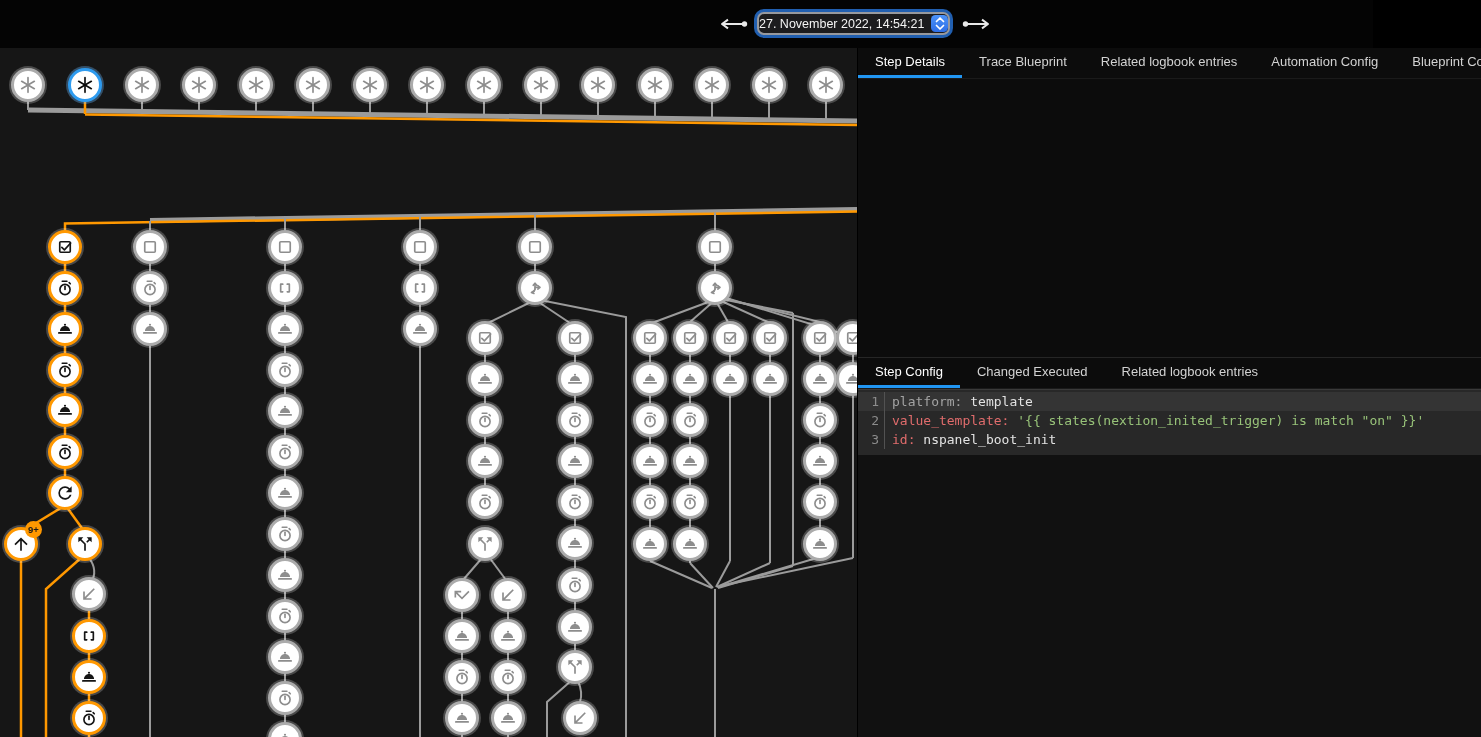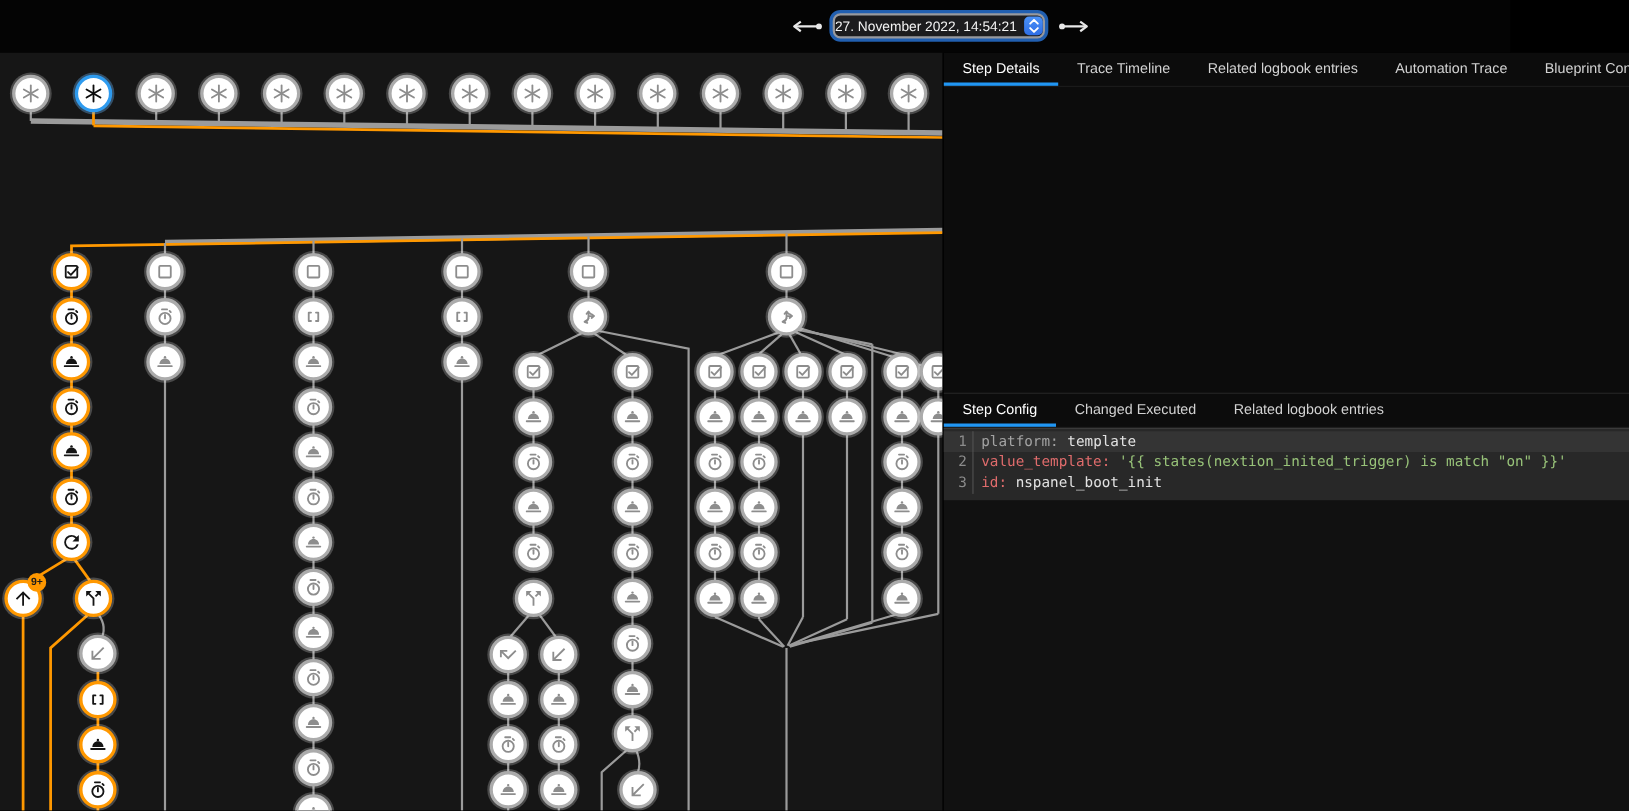--- a/index.html
+++ b/index.html
@@ -835,23 +835,23 @@
       <path d="M22,2.6 L28,7 L22,11.4" fill="none" stroke="currentColor" stroke-width="2" stroke-linejoin="round"></path>
       <circle cx="5.5" cy="7" r="2.7" fill="currentColor"></circle>
     </svg>
   </div>
 </div>
 
 <div id="panel">
   <div id="upper-section">
     <div class="tabbar" id="tabs-top">
         <div class="tab active">Step Details</div>
-        <div class="tab">Trace Timeline</div>
+        <div class="tab">Trace Blueprint</div>
         <div class="tab">Related logbook entries</div>
-        <div class="tab">Automation Trace</div>
+        <div class="tab">Automation Config</div>
         <div class="tab">Blueprint Config</div>
       </div>
   </div>
   <div id="lower-section">
     <div class="tabbar" id="tabs-bottom">
         <div class="tab active">Step Config</div>
         <div class="tab">Changed Executed</div>
         <div class="tab">Related logbook entries</div>
       </div>
     <div id="code-block">

